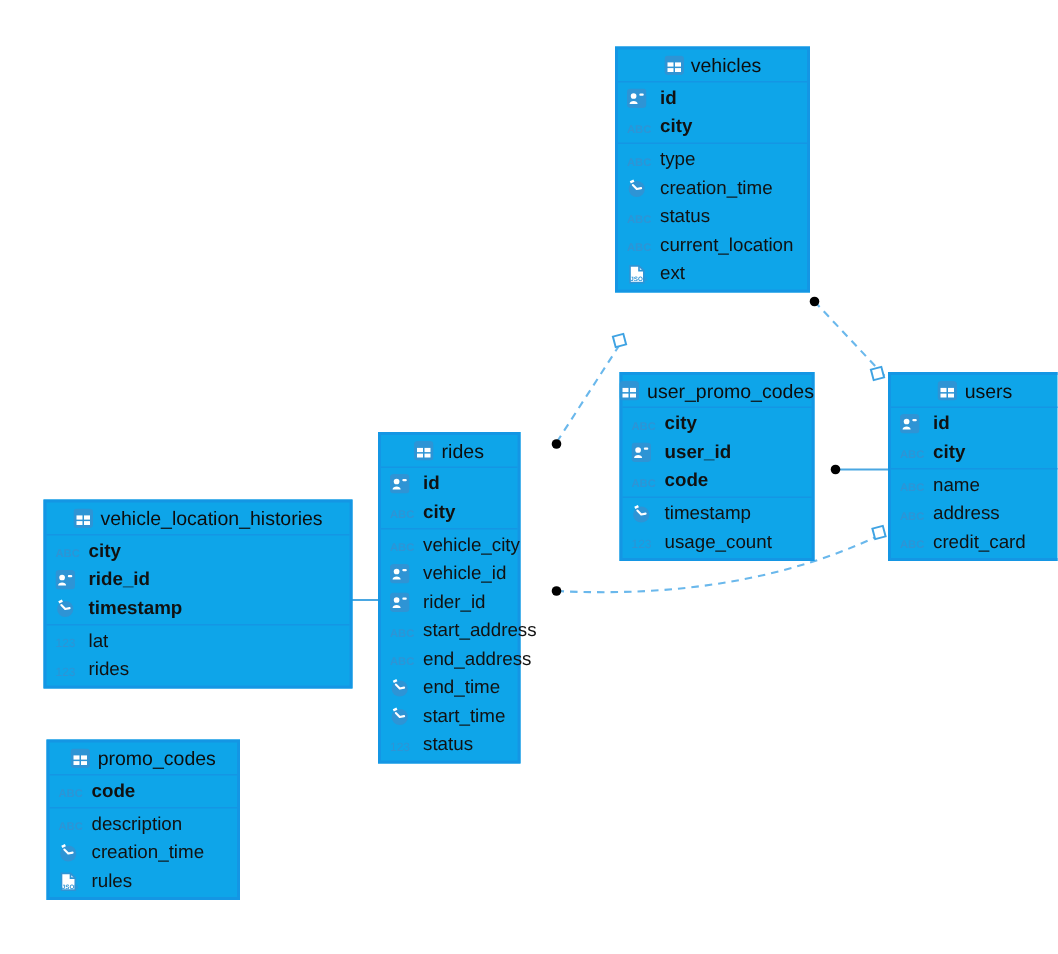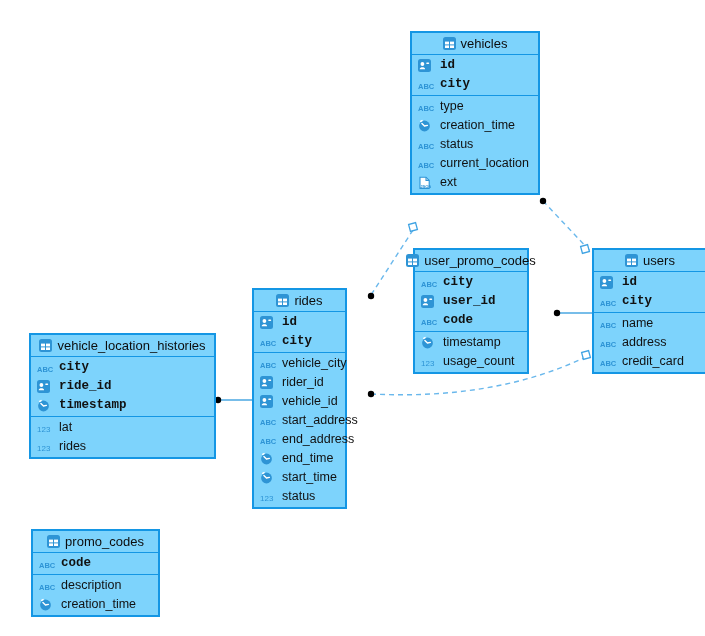--- a/index.html
+++ b/index.html
@@ -3,35 +3,35 @@
 <meta charset="utf-8">
 <style>
   html,body{margin:0;padding:0;}
   body{
     width:705px;height:636px;position:relative;background:#ffffff;
     font-family:"Liberation Sans", sans-serif;color:#111;overflow:hidden;
   }
   #connector-layer{position:absolute;left:0;top:0;z-index:1;}
   #tables-layer{position:absolute;left:0;top:0;width:705px;height:636px;z-index:2;}
   .er-table{
-    position:absolute;background:#7dd3fc;border:2px solid var(--border,#1496e4);
+    position:absolute;background:#0ea5e9;border:2px solid var(--border,#1496e4);
     box-sizing:border-box;
   }
   .er-thead{
     display:flex;align-items:center;justify-content:center;gap:5px;
     height:21px;border-bottom:1.5px solid var(--border,#1496e4);
     font-size:13px;color:#0d0d0d;white-space:nowrap;
   }
   .er-section{padding:1px 0;}
   .er-section.pk{border-bottom:1.5px solid var(--border,#1496e4);}
   .er-row{
     display:flex;align-items:center;gap:5px;height:19px;padding:0 6px;
     font-size:12.5px;white-space:nowrap;
   }
-  .er-row.pk-row .er-label{font-weight:bold;font-family:Liberation Mono, monospace;}
+  .er-row.pk-row .er-label{font-weight:bold;}
   .er-icon{width:17px;display:flex;justify-content:flex-start;flex:0 0 17px;}
   .er-label{line-height:19px;}
 </style>
 </head>
 <body>
 
 <svg id="connector-layer" width="705" height="636" viewBox="0 0 705 636">
     <path d="M413,230 L371,295" fill="none" stroke="#6ab8ec" stroke-width="1.4" stroke-dasharray="5,4"></path>
     <g transform="translate(413,227) rotate(-15)">
       <rect x="-3.6" y="-3.6" width="7.2" height="7.2" fill="#ffffff" stroke="#3fa3e3" stroke-width="1.3"></rect>
@@ -128,21 +128,21 @@
             <svg width="13" height="14" viewBox="0 0 13 14">
               <path d="M2 1.2 h6 l3.2 3.2 v8 h-9.2 z" fill="#fff" stroke="#2e94d5" stroke-width="1.1"></path>
               <path d="M8 1.2 v3.2 h3.2" fill="none" stroke="#2e94d5" stroke-width="1.1"></path>
               <text x="2.2" y="11.6" font-family="Liberation Sans,sans-serif" font-size="4.2" font-weight="bold" fill="#2e94d5">JSON</text>
             </svg>
           </span>
           <span class="er-label">ext</span>
         </div>
       </div>
     </div>
-    <div class="er-table" style="--border: #1496e4; left: 413px; top: 248px; width: 116px;">
+    <div class="er-table" style="--border: #1496e4; left: 413px; top: 248px; width: 130px;">
       <div class="er-thead">
         <span class="hicon" style="display: inline-flex;">
           <svg width="13" height="13" viewBox="0 0 13 13">
             <rect x="0" y="0" width="13" height="13" rx="2.5" fill="#2e94d5"></rect>
             <rect x="2" y="4.6" width="4" height="2.8" fill="#fff"></rect>
             <rect x="7" y="4.6" width="4" height="2.8" fill="#fff"></rect>
             <rect x="2" y="8.4" width="4" height="2.6" fill="#fff"></rect>
             <rect x="7" y="8.4" width="4" height="2.6" fill="#fff"></rect>
           </svg>
         </span>
@@ -304,32 +304,32 @@
         </div>
         <div class="er-row">
           <span class="er-icon">
             <svg width="13" height="13" viewBox="0 0 13 13">
               <rect x="0" y="0" width="13" height="13" rx="2.5" fill="#2e94d5"></rect>
               <circle cx="4.4" cy="5" r="1.9" fill="#fff"></circle>
               <path d="M1.7 10.3 C1.7 7.7 7.1 7.7 7.1 10.3 Z" fill="#fff"></path>
               <rect x="8.2" y="3.4" width="3" height="1.5" rx="0.75" fill="#fff"></rect>
             </svg>
           </span>
+          <span class="er-label">vehicle_id</span>
+        </div>
+        <div class="er-row">
+          <span class="er-icon">
+            <svg width="13" height="13" viewBox="0 0 13 13">
+              <rect x="0" y="0" width="13" height="13" rx="2.5" fill="#2e94d5"></rect>
+              <circle cx="4.4" cy="5" r="1.9" fill="#fff"></circle>
+              <path d="M1.7 10.3 C1.7 7.7 7.1 7.7 7.1 10.3 Z" fill="#fff"></path>
+              <rect x="8.2" y="3.4" width="3" height="1.5" rx="0.75" fill="#fff"></rect>
+            </svg>
+          </span>
           <span class="er-label">rider_id</span>
-        </div>
-        <div class="er-row">
-          <span class="er-icon">
-            <svg width="13" height="13" viewBox="0 0 13 13">
-              <rect x="0" y="0" width="13" height="13" rx="2.5" fill="#2e94d5"></rect>
-              <circle cx="4.4" cy="5" r="1.9" fill="#fff"></circle>
-              <path d="M1.7 10.3 C1.7 7.7 7.1 7.7 7.1 10.3 Z" fill="#fff"></path>
-              <rect x="8.2" y="3.4" width="3" height="1.5" rx="0.75" fill="#fff"></rect>
-            </svg>
-          </span>
-          <span class="er-label">vehicle_id</span>
         </div>
         <div class="er-row">
           <span class="er-icon">
             <svg width="16" height="10" viewBox="0 0 16 10">
               <text x="0" y="8.5" font-family="Liberation Sans,sans-serif" font-size="7.5" font-weight="bold" fill="#2e94d5">ABC</text>
             </svg>
           </span>
           <span class="er-label">start_address</span>
         </div>
         <div class="er-row">
@@ -363,21 +363,21 @@
         <div class="er-row">
           <span class="er-icon">
             <svg width="15" height="10" viewBox="0 0 15 10">
               <text x="0" y="8.5" font-family="Liberation Sans,sans-serif" font-size="8" fill="#2e94d5">123</text>
             </svg>
           </span>
           <span class="er-label">status</span>
         </div>
       </div>
     </div>
-    <div class="er-table" style="--border: #1496e4; left: 29px; top: 333px; width: 187px;">
+    <div class="er-table" style="--border: #1496e4; left: 29px; top: 333px; width: 206px;">
       <div class="er-thead">
         <span class="hicon" style="display: inline-flex;">
           <svg width="13" height="13" viewBox="0 0 13 13">
             <rect x="0" y="0" width="13" height="13" rx="2.5" fill="#2e94d5"></rect>
             <rect x="2" y="4.6" width="4" height="2.8" fill="#fff"></rect>
             <rect x="7" y="4.6" width="4" height="2.8" fill="#fff"></rect>
             <rect x="2" y="8.4" width="4" height="2.6" fill="#fff"></rect>
             <rect x="7" y="8.4" width="4" height="2.6" fill="#fff"></rect>
           </svg>
         </span>
@@ -426,21 +426,21 @@
         <div class="er-row">
           <span class="er-icon">
             <svg width="15" height="10" viewBox="0 0 15 10">
               <text x="0" y="8.5" font-family="Liberation Sans,sans-serif" font-size="8" fill="#2e94d5">123</text>
             </svg>
           </span>
           <span class="er-label">rides</span>
         </div>
       </div>
     </div>
-    <div class="er-table" style="--border: #1496e4; left: 31px; top: 493px; width: 129px; margin-top: 36px;">
+    <div class="er-table" style="--border: #1496e4; left: 31px; top: 493px; width: 129px;">
       <div class="er-thead">
         <span class="hicon" style="display: inline-flex;">
           <svg width="13" height="13" viewBox="0 0 13 13">
             <rect x="0" y="0" width="13" height="13" rx="2.5" fill="#2e94d5"></rect>
             <rect x="2" y="4.6" width="4" height="2.8" fill="#fff"></rect>
             <rect x="7" y="4.6" width="4" height="2.8" fill="#fff"></rect>
             <rect x="2" y="8.4" width="4" height="2.6" fill="#fff"></rect>
             <rect x="7" y="8.4" width="4" height="2.6" fill="#fff"></rect>
           </svg>
         </span>
@@ -467,16 +467,26 @@
         </div>
         <div class="er-row">
           <span class="er-icon">
             <svg width="13" height="13" viewBox="0 0 13 13">
               <circle cx="6.5" cy="7" r="5.4" fill="#2e94d5"></circle>
               <path d="M6.5 7 L3.9 4.4 M6.5 7 L9.4 6.4" stroke="#fff" stroke-width="1.4" stroke-linecap="round" fill="none"></path>
               <path d="M2.2 2.6 L4.6 1.4" stroke="#fff" stroke-width="1.6" fill="none"></path>
             </svg>
           </span>
           <span class="er-label">creation_time</span>
+        </div>
+        <div class="er-row">
+          <span class="er-icon">
+            <svg width="13" height="14" viewBox="0 0 13 14">
+              <path d="M2 1.2 h6 l3.2 3.2 v8 h-9.2 z" fill="#fff" stroke="#2e94d5" stroke-width="1.1"></path>
+              <path d="M8 1.2 v3.2 h3.2" fill="none" stroke="#2e94d5" stroke-width="1.1"></path>
+              <text x="2.2" y="11.6" font-family="Liberation Sans,sans-serif" font-size="4.2" font-weight="bold" fill="#2e94d5">JSON</text>
+            </svg>
+          </span>
+          <span class="er-label">rules</span>
         </div>
       </div>
     </div>
   </div>
 
 </body></html>

